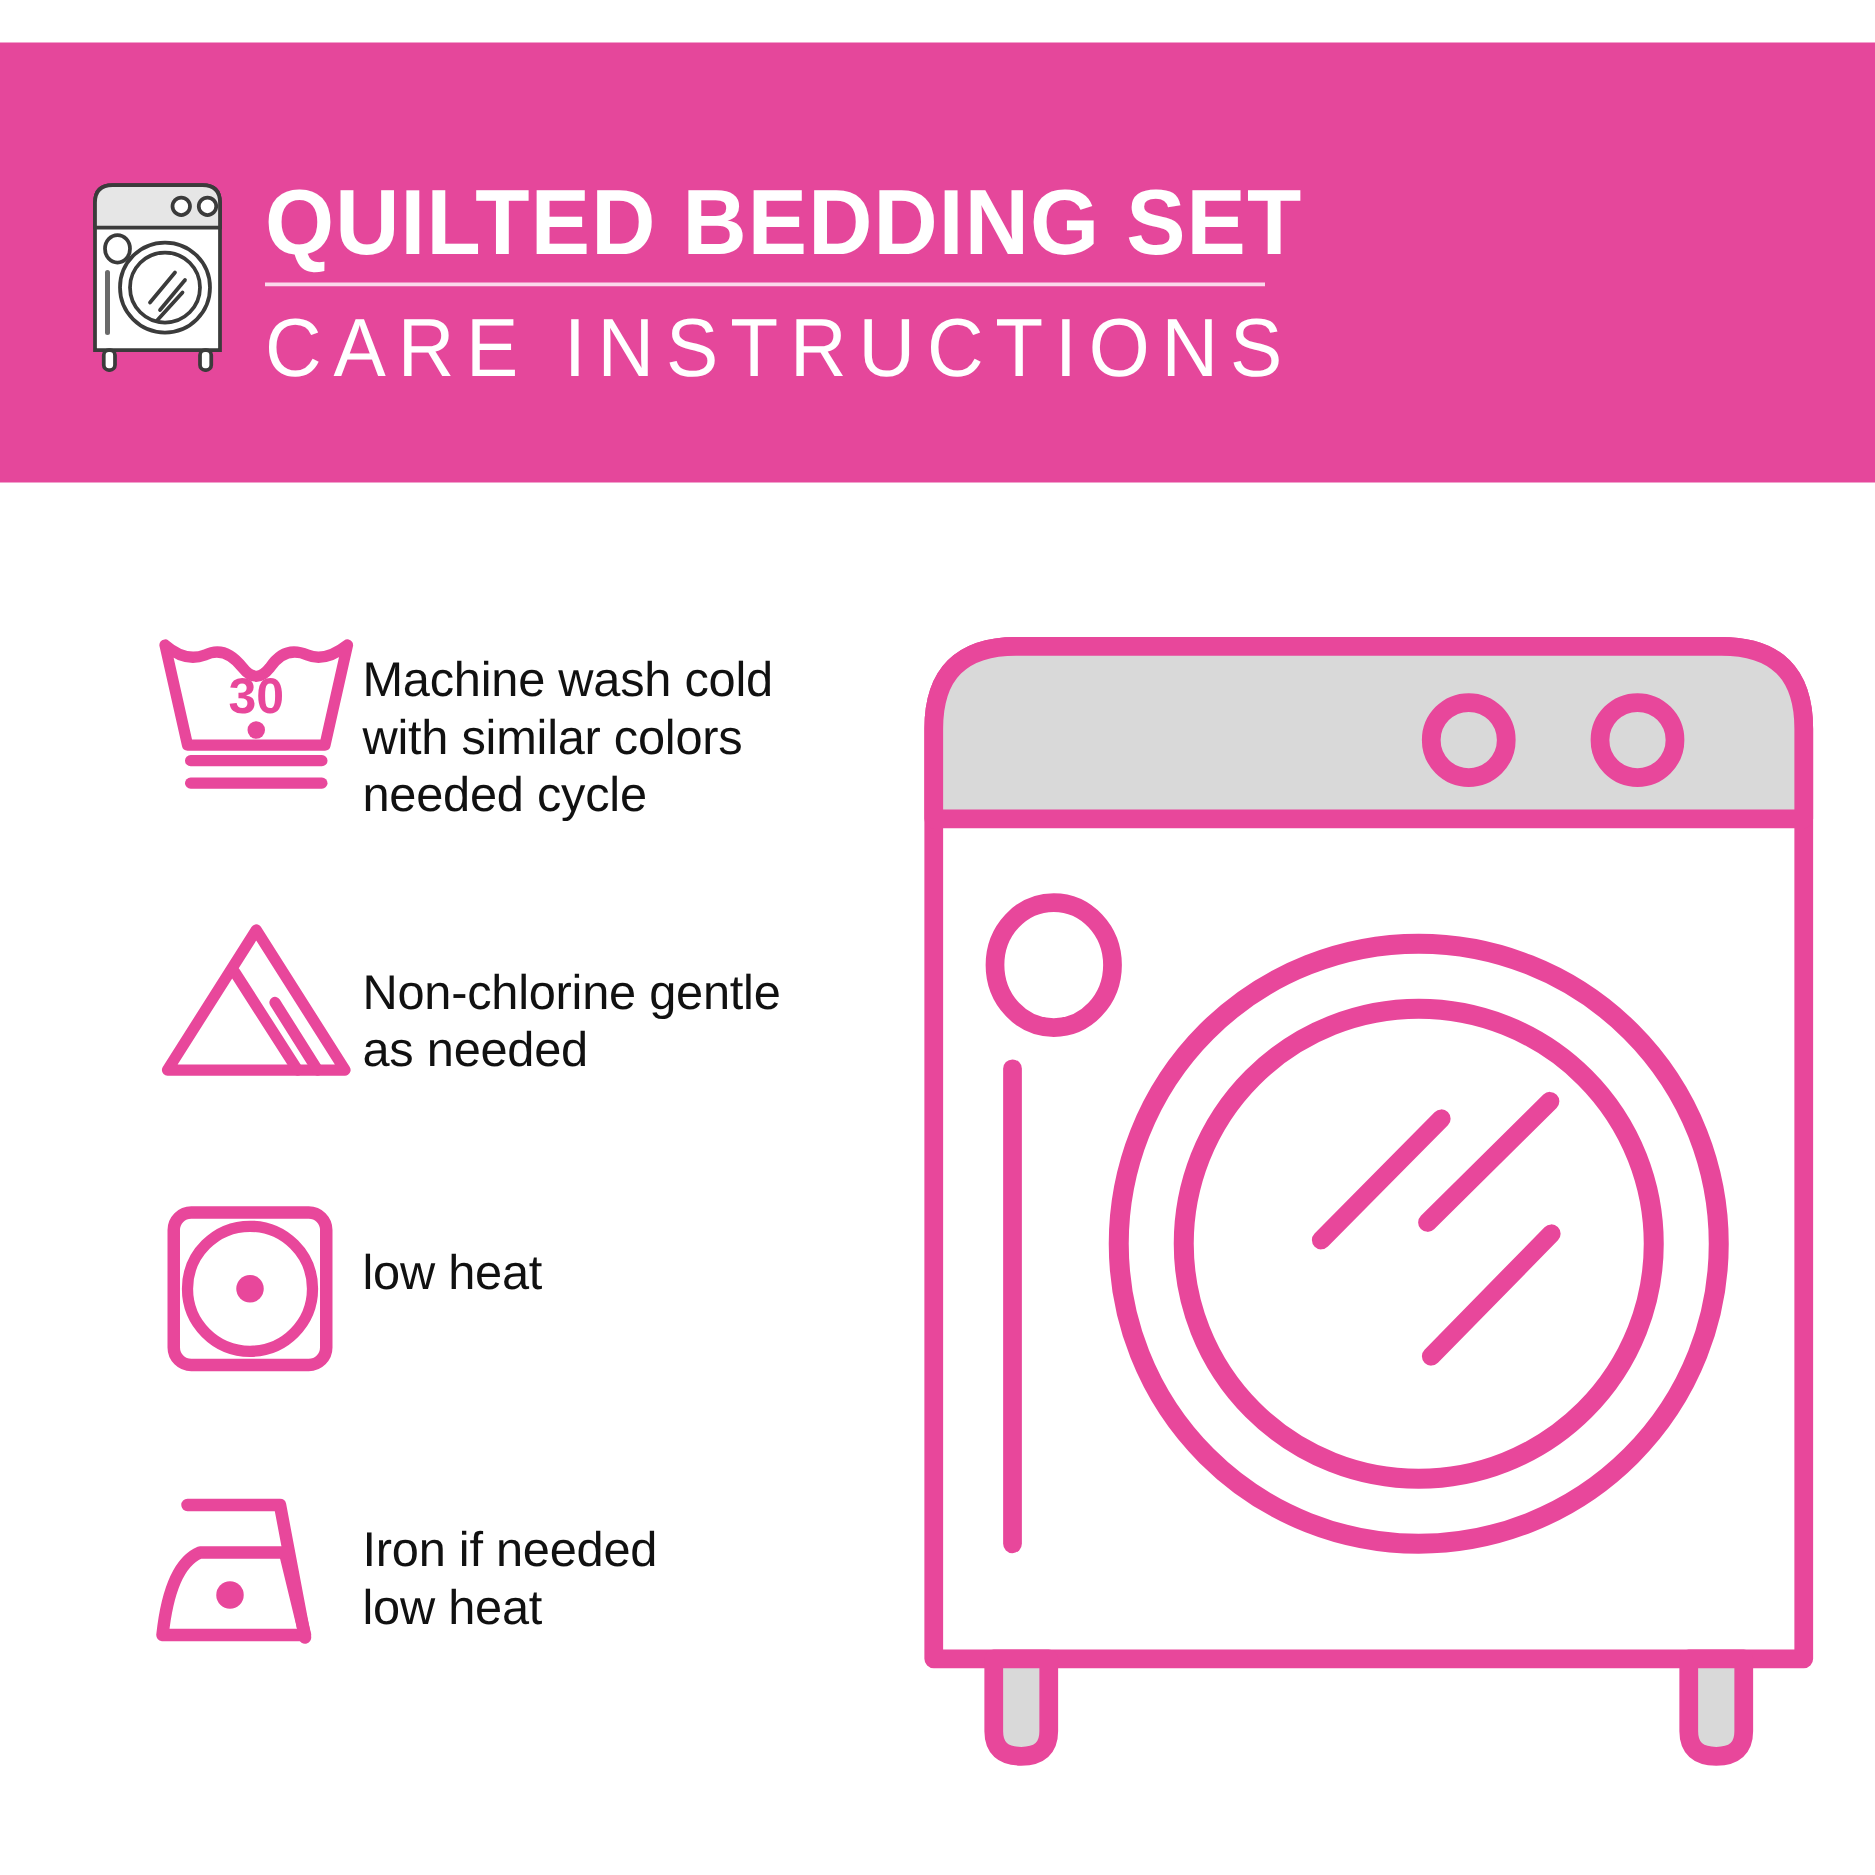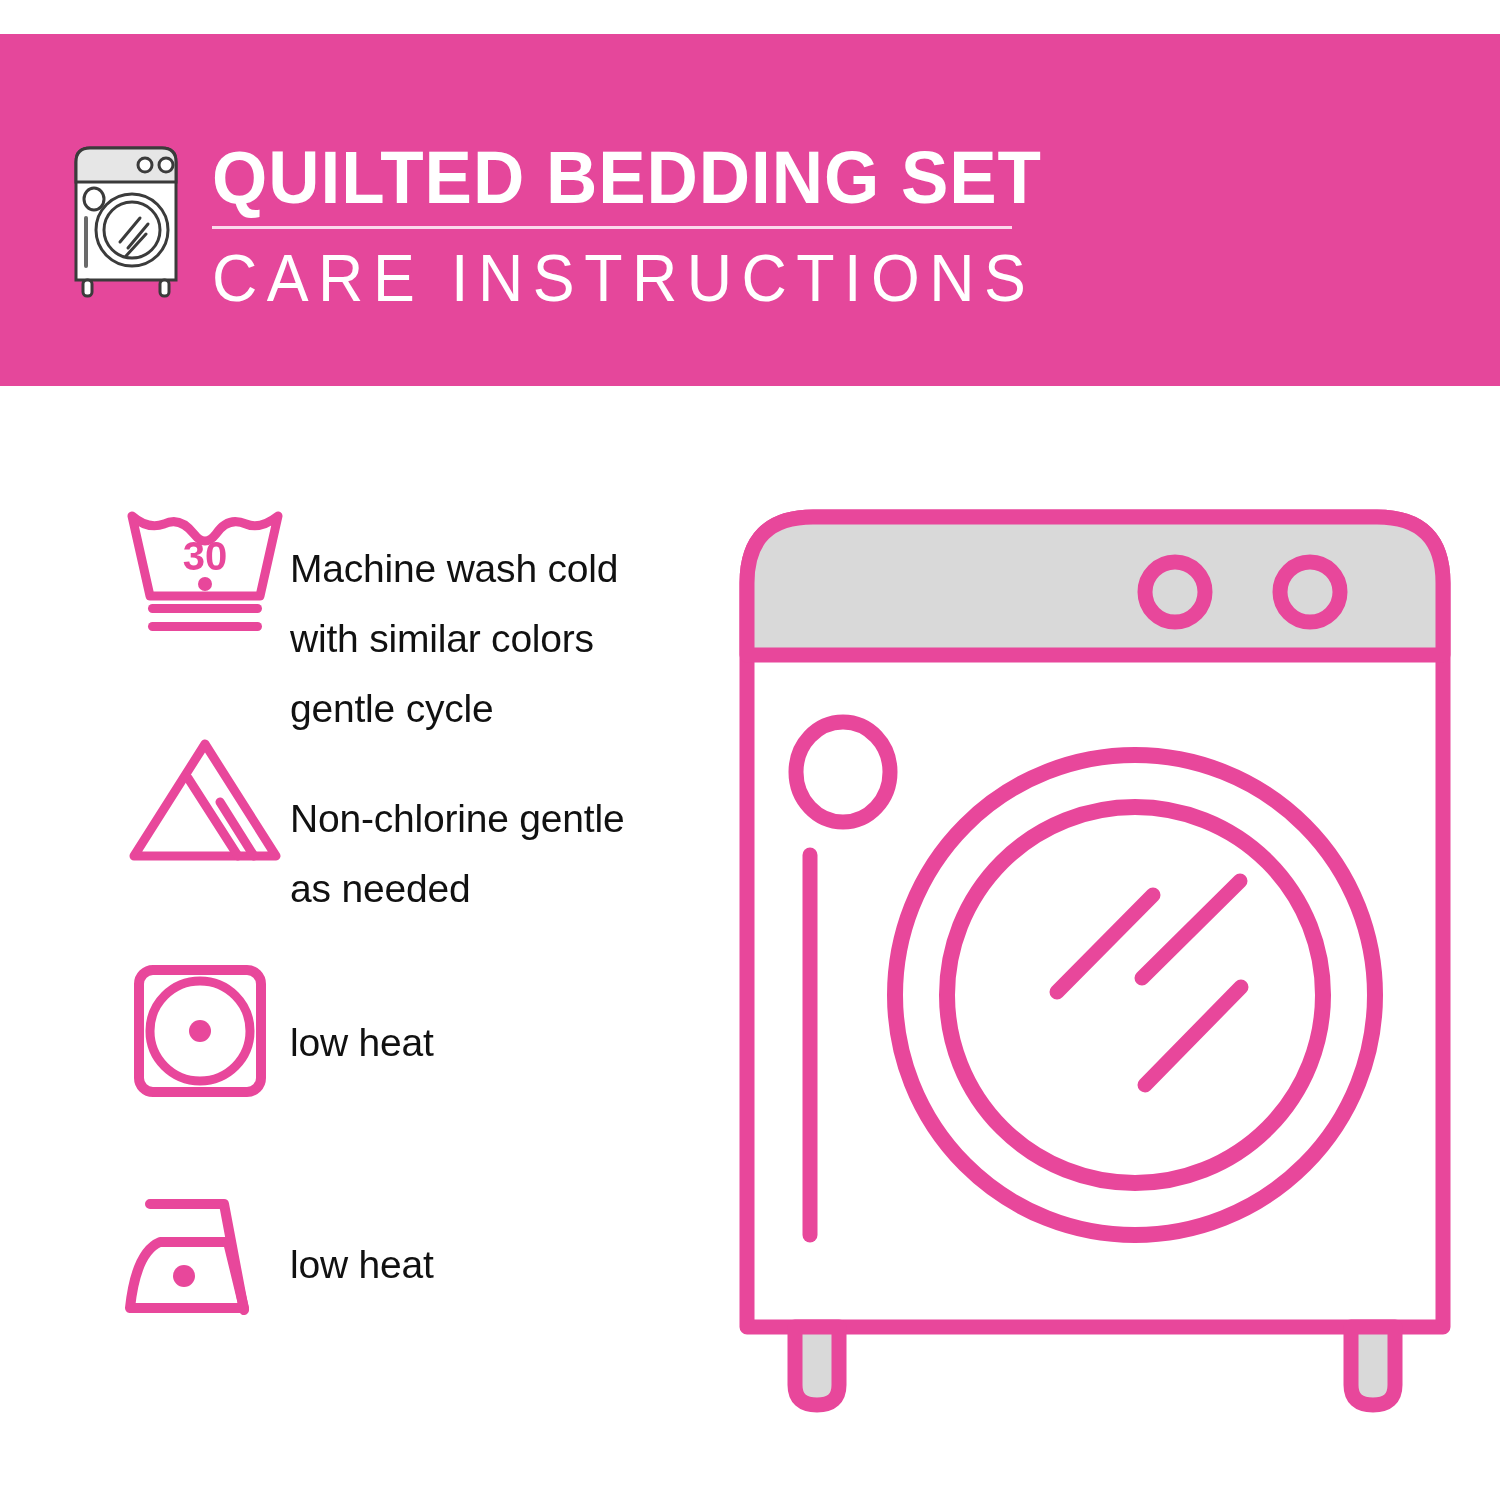--- a/index.html
+++ b/index.html
@@ -96,21 +96,21 @@
     box-sizing: border-box;
   }
   .care-text {
     flex: 1;
     color: #111111;
     font-size: 39px;
     line-height: 46px;
     letter-spacing: -0.2px;
     padding-top: 22px;
   }
-  .care-text .line { display: block; white-space: nowrap; margin-top: 24px; }
+  .care-text .line { display: block; white-space: nowrap; }
   .row-wash .care-text { padding-top: 22px; }
   .row-bleach .care-text { padding-top: 42px; }
   .row-dry .care-text { padding-top: 36px; }
   .row-iron .care-text { padding-top: 28px; }
 
   
   #washer-illustration {
     position: absolute;
     left: 735px;
     top: 495px;
@@ -171,21 +171,21 @@
 
           <circle cx="85" cy="84" r="7" fill="#E8479B"></circle>
 
           <rect x="28" y="104" width="114" height="9" rx="4.5" fill="#E8479B"></rect>
           <rect x="28" y="122" width="114" height="9" rx="4.5" fill="#E8479B"></rect>
         </svg>
       </div>
       <div class="care-text">
         <span class="line">Machine wash cold</span>
         <span class="line">with similar colors</span>
-        <span class="line">gentle cycle</span>
+        <span class="line">needed cycle</span>
       </div>
     </div>
 
     <div class="care-row row-bleach">
       <div class="care-icon-wrap">
         <svg viewBox="0 0 170 140" width="170" height="140" aria-hidden="true">
           <path d="M85 14 L156 126 L14 126 Z" fill="none" stroke="#E8479B" stroke-width="9" stroke-linejoin="round"></path>
           <line x1="68" y1="48" x2="118" y2="126" stroke="#E8479B" stroke-width="9" stroke-linecap="round"></line>
           <line x1="100" y1="72" x2="134" y2="126" stroke="#E8479B" stroke-width="9" stroke-linecap="round"></line>
         </svg>
@@ -213,20 +213,21 @@
       <div class="care-icon-wrap">
         <svg viewBox="0 0 170 140" width="170" height="140" aria-hidden="true">
 
           <path d="M30 14 L104 14 L124 120" fill="none" stroke="#E8479B" stroke-width="10" stroke-linecap="round" stroke-linejoin="round"></path>
 
           <path d="M108 52 L40 52 Q16 62 10 118 L124 118 Z" fill="none" stroke="#E8479B" stroke-width="10" stroke-linejoin="round" stroke-linecap="round"></path>
           <circle cx="64" cy="86" r="11" fill="#E8479B"></circle>
         </svg>
       </div>
       <div class="care-text">
+        <span class="line">Iron if needed</span>
         <span class="line">low heat</span>
       </div>
     </div>
 
   </div>
 
   <div id="washer-illustration">
     <svg viewBox="0 0 720 930" width="720" height="930" aria-hidden="true">
 
       <path d="M12 88 Q12 22 78 22 L642 22 Q708 22 708 88 L708 832 L12 832 Z" fill="#ffffff" stroke="#E8479B" stroke-width="15" stroke-linejoin="round"></path>

